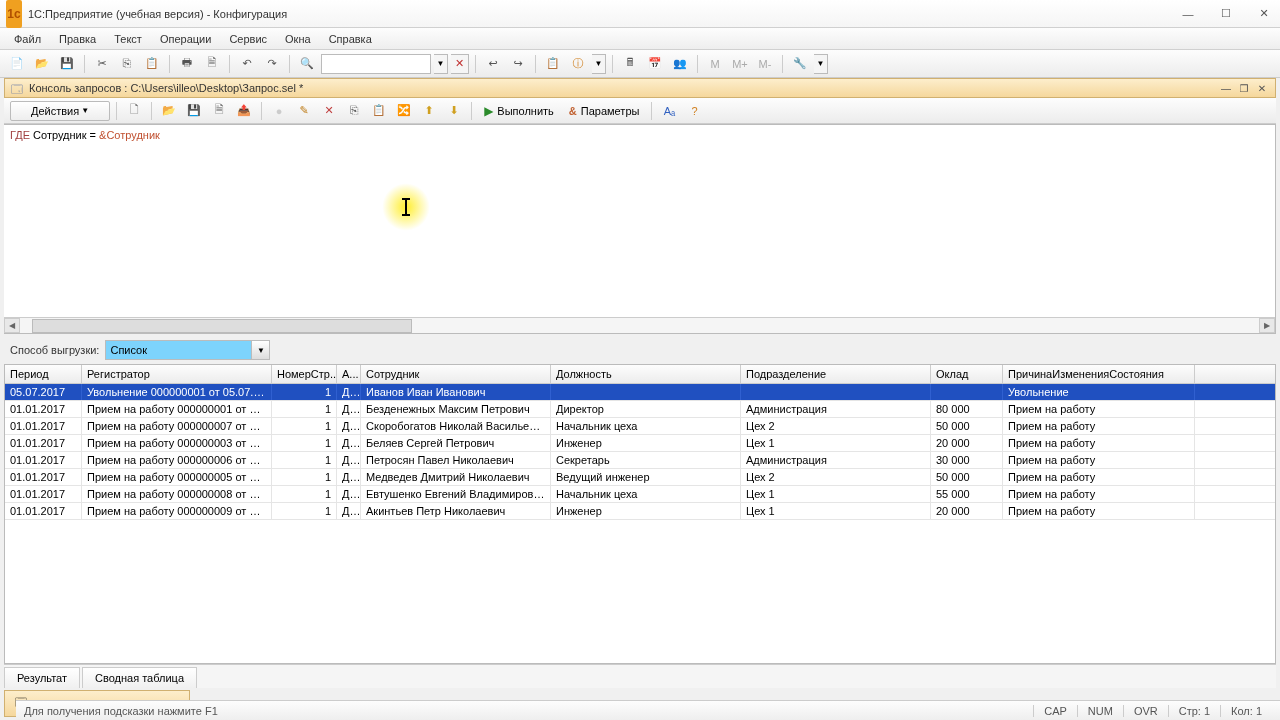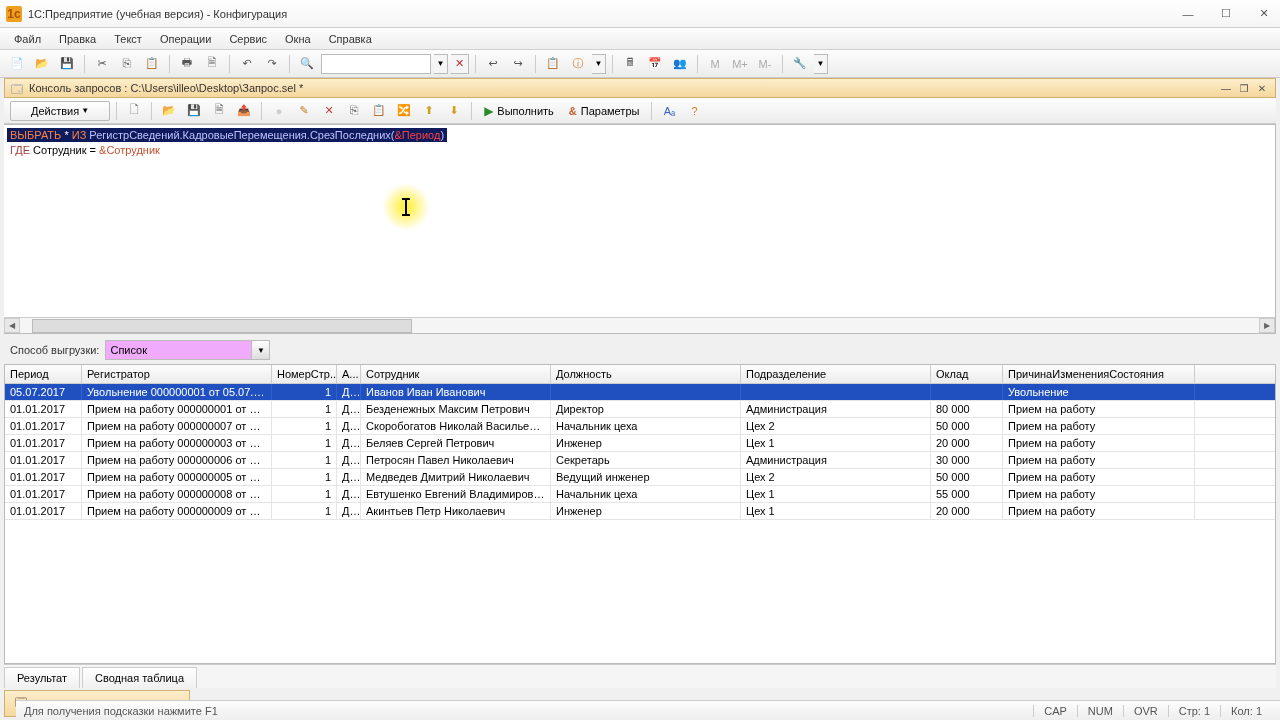--- a/index.html
+++ b/index.html
@@ -1,19 +1,19 @@
 <!DOCTYPE html>
 <html><head>
 <meta charset="utf-8">
 <style>
 * { box-sizing: border-box; margin: 0; padding: 0; font-family: Arial, sans-serif; font-size: 11px; }
 body { background: #f0f0f0; width: 1280px; height: 720px; overflow: hidden; }
 
 .titlebar { height: 28px; background: linear-gradient(#fff, #f5f5f5); display: flex; align-items: center; padding: 0 6px; border-bottom: 1px solid #d0d0d0; }
-.titlebar .logo { width: 16px; height: 16px; background: #f0a020; border-radius: 2px; margin-right: 6px; display:flex; align-items:center; justify-content:center; color:#b05000; font-weight:bold; font-size:12px;}
+.titlebar .logo { width: 16px; height: 28px; background: #f0a020; border-radius: 2px; margin-right: 6px; display:flex; align-items:center; justify-content:center; color:#b05000; font-weight:bold; font-size:12px;}
 .titlebar .title { flex: 1; color: #333; }
 .titlebar .winbtns { display: flex; gap: 18px; }
 .titlebar .winbtn { width: 20px; height: 20px; display: flex; align-items: center; justify-content: center; cursor: pointer; color: #555; }
 
 .menubar { height: 22px; background: linear-gradient(#fdfdfd, #eeeeee); display: flex; align-items: center; padding: 0 6px; border-bottom: 1px solid #d0d0d0; gap: 2px; }
 .menubar .mitem { padding: 3px 8px; cursor: pointer; color: #333; }
 
 .toolbar1 { height: 28px; background: linear-gradient(#fdfdfd, #ececec); display: flex; align-items: center; padding: 0 6px; border-bottom: 1px solid #ccc; gap: 3px; }
 .tbtn { width: 22px; height: 22px; display: flex; align-items: center; justify-content: center; border: 1px solid transparent; cursor: pointer; color: #555; border-radius: 2px; }
 .tsep { width: 1px; height: 18px; background: #ccc; margin: 0 3px; }
@@ -50,21 +50,21 @@
 .cursor-highlight .ibeam::before, .cursor-highlight .ibeam::after { content:''; position:absolute; width:8px; height:2px; background:#000; left:-3px; }
 .cursor-highlight .ibeam::before { top:0; }
 .cursor-highlight .ibeam::after { bottom:0; }
 .hscroll { height: 16px; background: #f0f0f0; border-top: 1px solid #ccc; position: absolute; bottom: 0; left:0; right:0; display:flex;}
 .hscroll .sbtrack { flex:1; background:#f5f5f5; position:relative;}
 .hscroll .sbthumb { position:absolute; left:12px; width:380px; height:14px; top:1px; background:#ddd; border:1px solid #bbb;}
 .hscroll .sbbtn { width:16px; display:flex;align-items:center;justify-content:center;background:#e8e8e8;border:1px solid #ccc;font-size:8px;color:#666;}
 
 .outrow { display: flex; align-items: center; padding: 4px 6px; margin: 2px 4px 0; gap: 6px; }
 .outrow label { color: #333; }
-.combo { width: 165px; height: 20px; border: 1px solid #bbb; background: #f0abfc; display: flex; align-items: center; }
+.combo { width: 165px; height: 20px; border: 1px solid #bbb; background: #7dd3fc; display: flex; align-items: center; }
 .combo span { flex: 1; padding: 0 4px; }
 .combo .cdrop { width: 18px; height: 18px; background: linear-gradient(#fff,#ddd); border-left:1px solid #bbb; display:flex; align-items:center; justify-content:center; font-size:8px;}
 
 .grid { margin: 0 4px; border: 1px solid #bbb; background: #fff; height: 300px; overflow: hidden; }
 .ghdr { display: flex; background: linear-gradient(#fdfdfd,#ececec); border-bottom: 1px solid #ccc; }
 .gh { padding: 3px 5px; border-right: 1px solid #ccc; overflow: hidden; white-space: nowrap; }
 .grow { display: flex; border-bottom: 1px solid #e5e5e5; }
 .grow.sel { background: #2050c0; color: #fff; }
 .gc { padding: 2px 5px; border-right: 1px solid #e5e5e5; overflow: hidden; white-space: nowrap; text-overflow: ellipsis; }
 .grow.sel .gc { border-right-color: #3060d0; }
@@ -190,23 +190,20 @@
       <span class="amp">&amp;</span>
       <span>Параметры</span>
     </div>
   <div class="tsep"></div>
   <div class="tbtn" style="color:#3060c0">Aₐ</div>
   <div class="tbtn" style="color:#d08020">?</div>
 </div>
 
 <div class="main">
   <div class="editor">
-    <div class="codeline1">
-      <span class="kw">ВЫБРАТЬ</span> <span>*</span> <span class="kw">ИЗ</span> <span class="reg">РегистрСведений.КадровыеПеремещения.СрезПоследних(</span><span class="param">&amp;Период</span><span class="reg">)</span>
-    </div>
     <div class="codeline2">
       <span class="kw">ГДЕ</span> <span>Сотрудник =</span> <span class="param">&amp;Сотрудник</span>
     </div>
     <div class="cursor-highlight">
         <div class="ibeam"></div>
       </div>
     <div class="hscroll">
       <div class="sbbtn">◀</div>
       <div class="sbtrack">
           <div class="sbthumb"></div>

